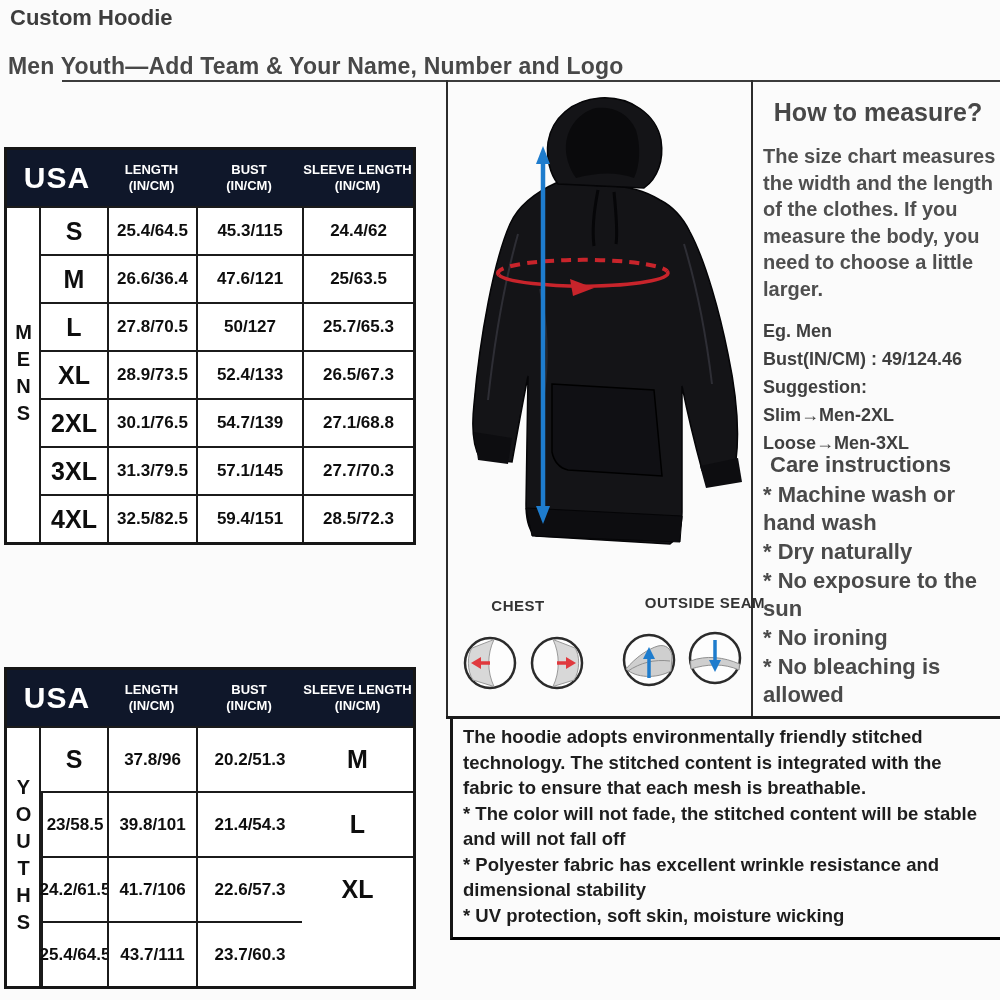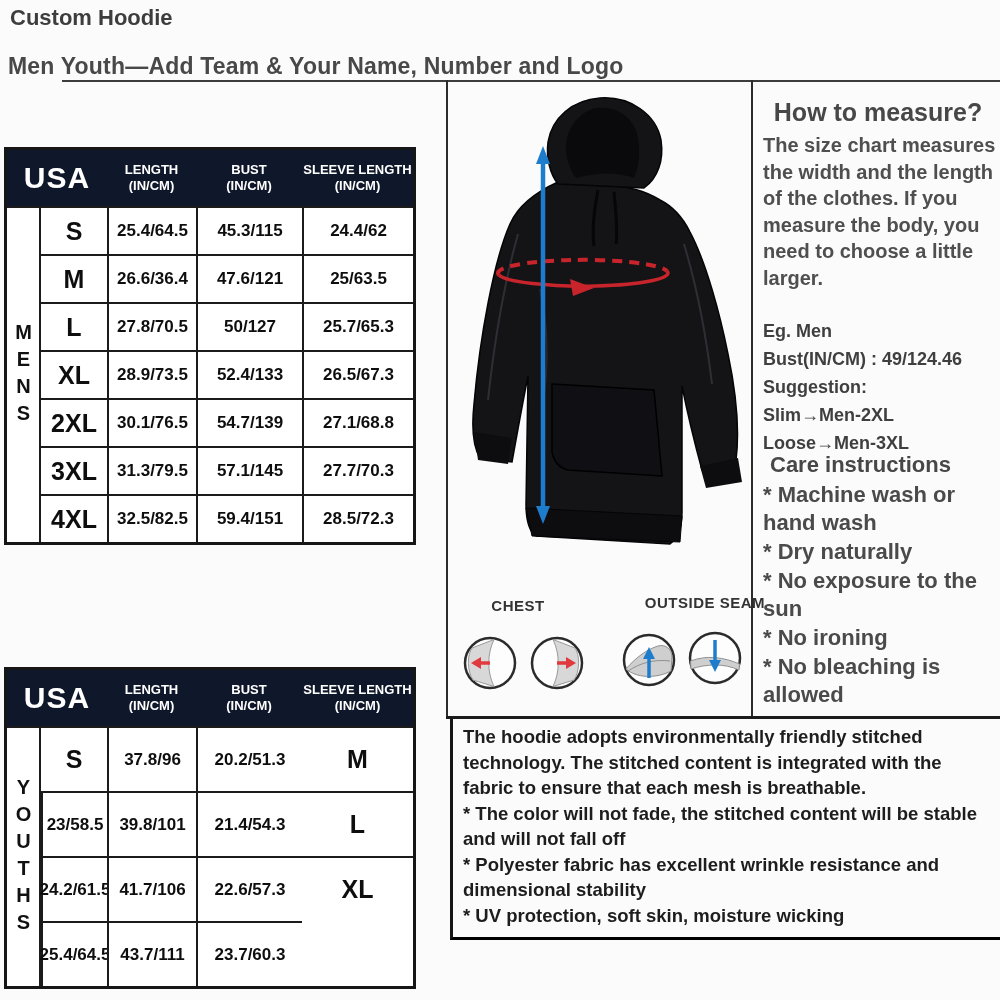--- a/index.html
+++ b/index.html
@@ -69,21 +69,21 @@
   .chest-label { left:468px; top:597px; width:100px; font-size:15px; }
   .seam-label  { left:615px; top:594px; width:150px; font-size:15px;text-align:right; }
   .micon { width:54px; height:54px; }
   .micon.c1 { left:463px; top:636px; }
   .micon.c2 { left:530px; top:636px; }
   .micon.s1 { left:622px; top:633px; }
   .micon.s2 { left:688px; top:631px; }
 
   
   .htm-heading { left:758px; top:98px;  width:240px; text-align:center; font-size:25px; font-weight:bold; color:#474747; }
-  .htm-body    { left:763px; top:132px; width:234px; font-size:20px; font-weight:bold; color:#4f4f4f; line-height:1.33; }
+  .htm-body    { left:763px; top:143px; width:234px; font-size:20px; font-weight:bold; color:#4f4f4f; line-height:1.33; }
   .htm-example { left:763px; top:318px; width:234px; font-size:18px; font-weight:bold; color:#3f3f3f; line-height:1.55; }
   .care-heading{ left:770px; top:452px; width:228px; font-size:22px; font-weight:bold; color:#474747; }
   .care-list   { left:763px; top:481px; width:236px; font-size:22px; font-weight:bold; color:#4a4a4a; line-height:1.27; }
   .care-list .care-item { margin-bottom:1px; }
 
   
   .fabric-box {
     left:450px; top:719px; width:550px; height:221px;
     border-left:3px solid #161616; border-bottom:3px solid #000000;
     padding:5px 4px 0 10px;

